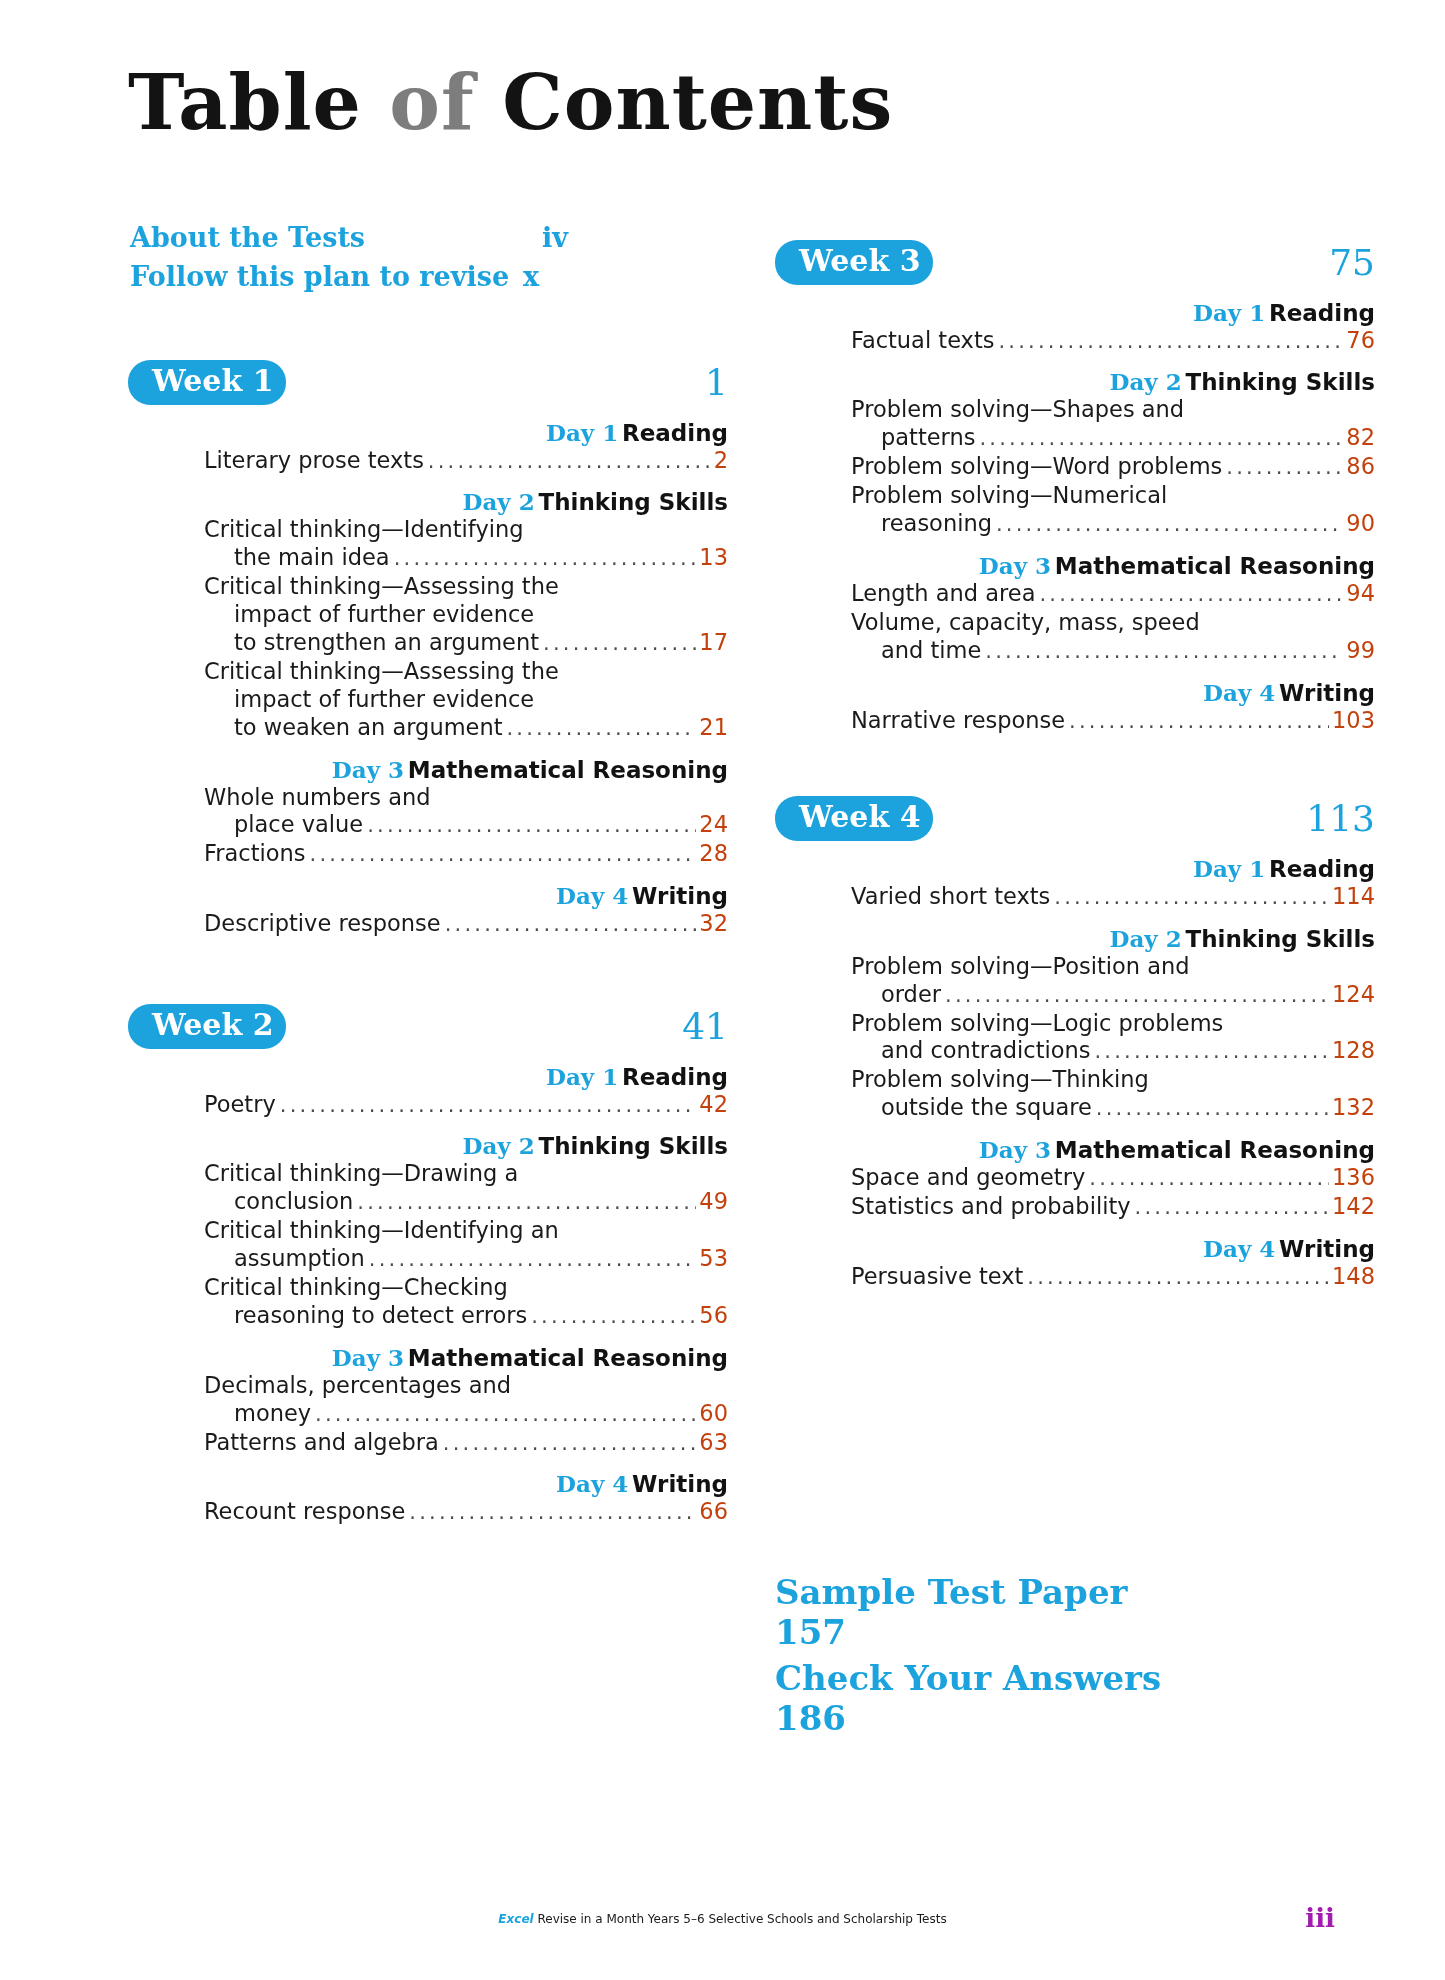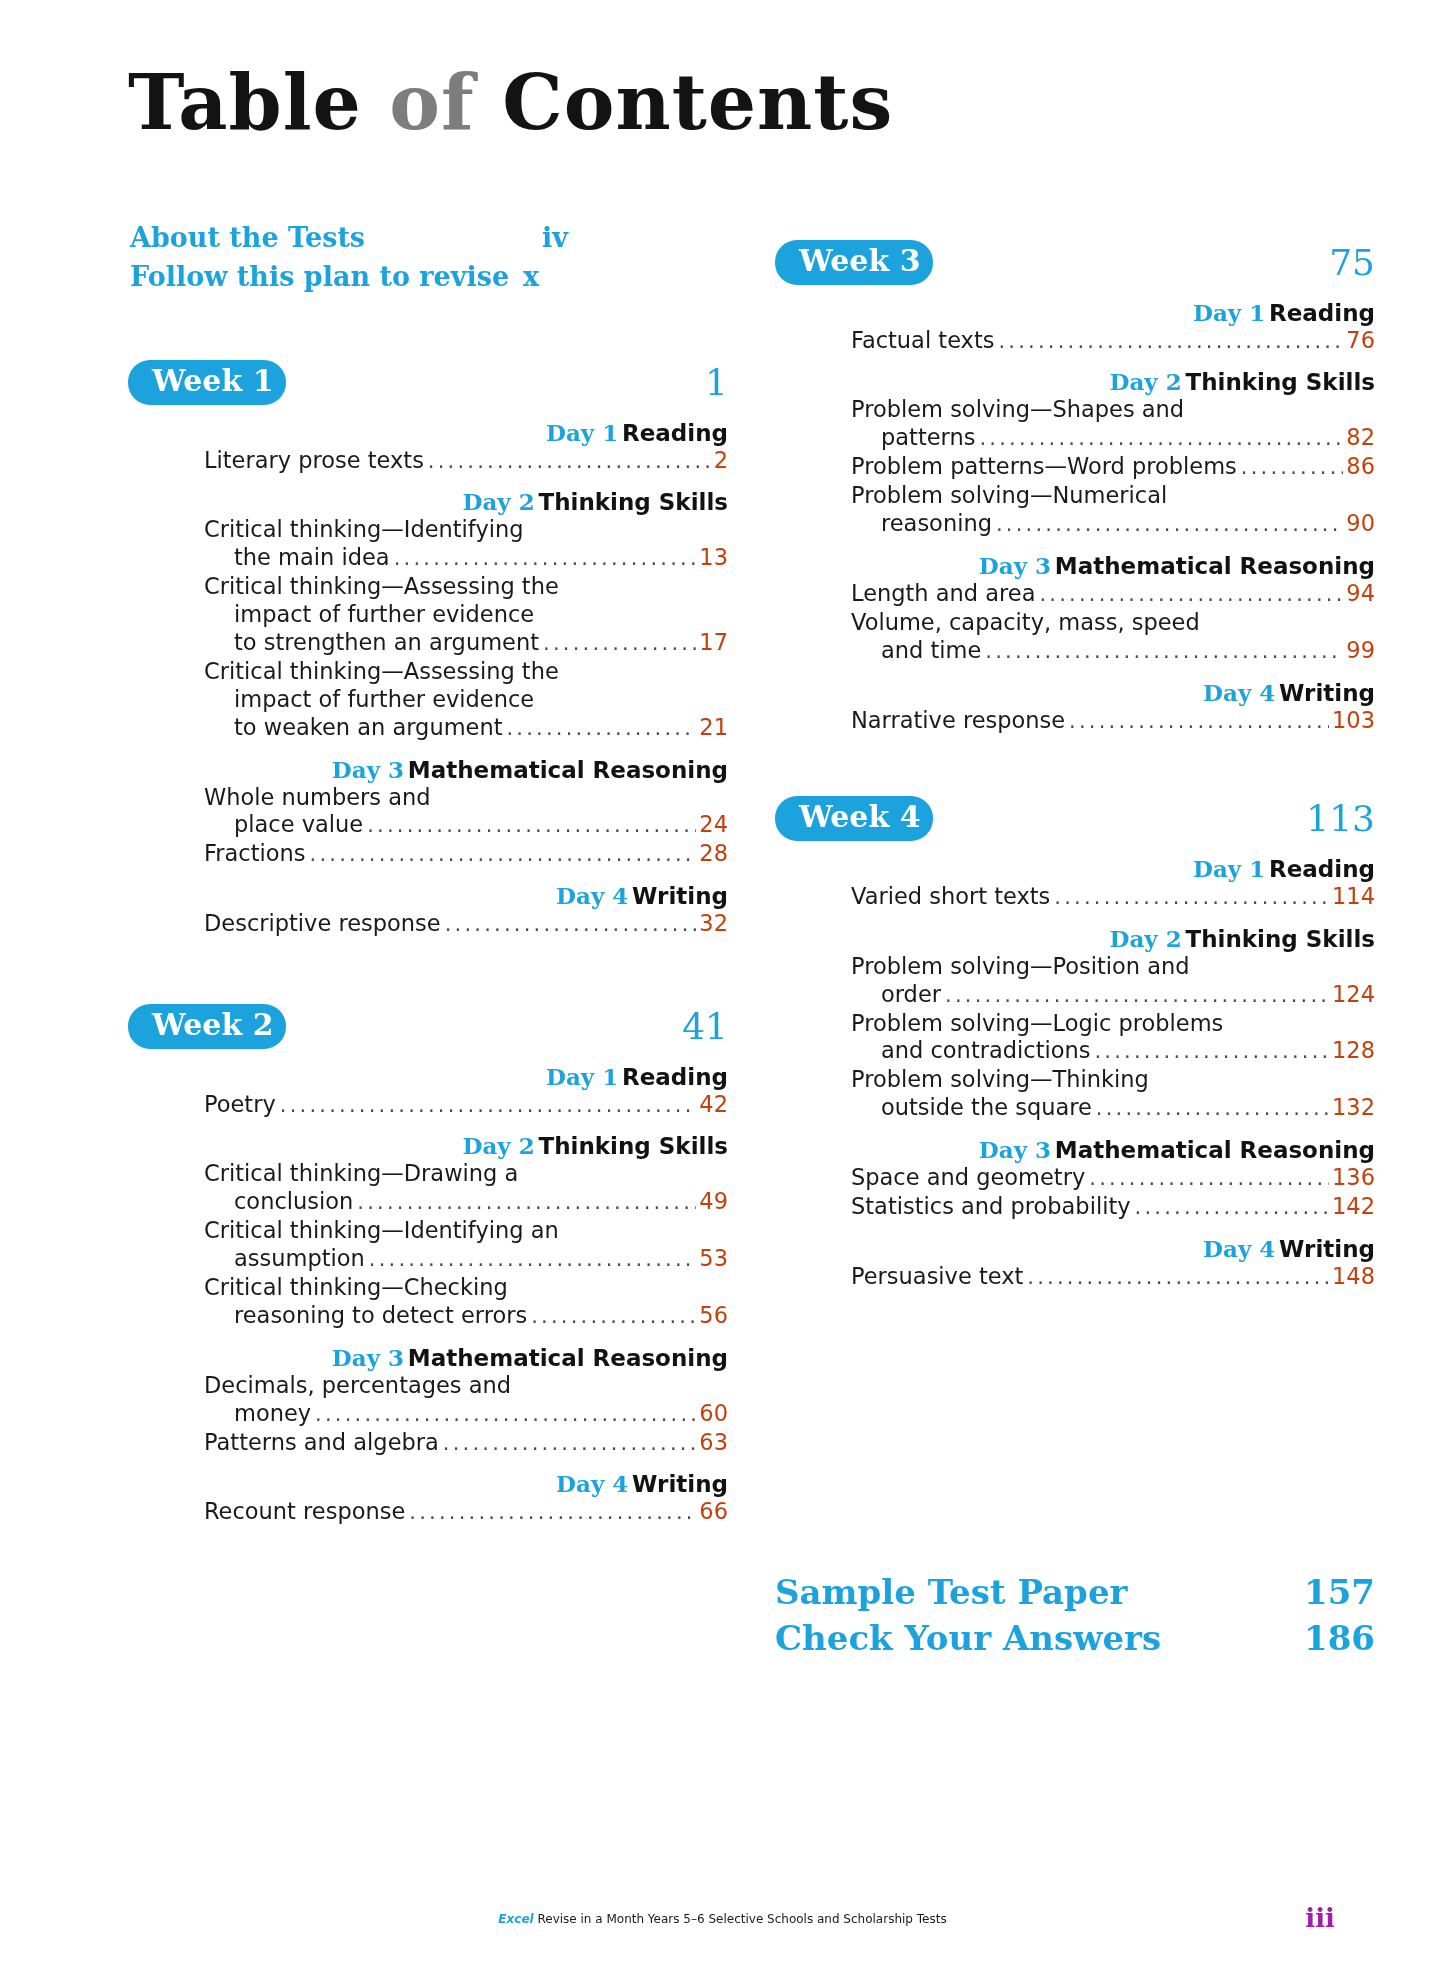--- a/index.html
+++ b/index.html
@@ -159,20 +159,21 @@
   .blink {
     display: flex;
     align-items: baseline;
     justify-content: space-between;
     font-family: "DejaVu Serif", serif;
     font-weight: bold;
     font-size: 34px;
     color: #1ca3dd;
     margin-bottom: 6px;
     white-space: nowrap;
+    flex-direction: column;
   }
 
   
   .footer {
     position: absolute;
     left: 0;
     top: 1912px;
     width: 1445px;
     text-align: center;
     font-size: 12px;
@@ -451,21 +452,21 @@
                 <span class="txt">Problem solving—Shapes and</span>
               </div>
               <div class="entry-row indent">
                 <span class="txt">patterns</span>
                 <span class="dots">............................................................</span>
                 <span class="pg">82</span>
               </div>
             </div>
             <div class="entry">
               <div class="entry-row">
-                <span class="txt">Problem patterns—Word problems</span>
+                <span class="txt">Problem solving—Word problems</span>
                 <span class="dots">............................................................</span>
                 <span class="pg">86</span>
               </div>
             </div>
             <div class="entry">
               <div class="entry-row">
                 <span class="txt">Problem solving—Numerical</span>
               </div>
               <div class="entry-row indent">
                 <span class="txt">reasoning</span>

